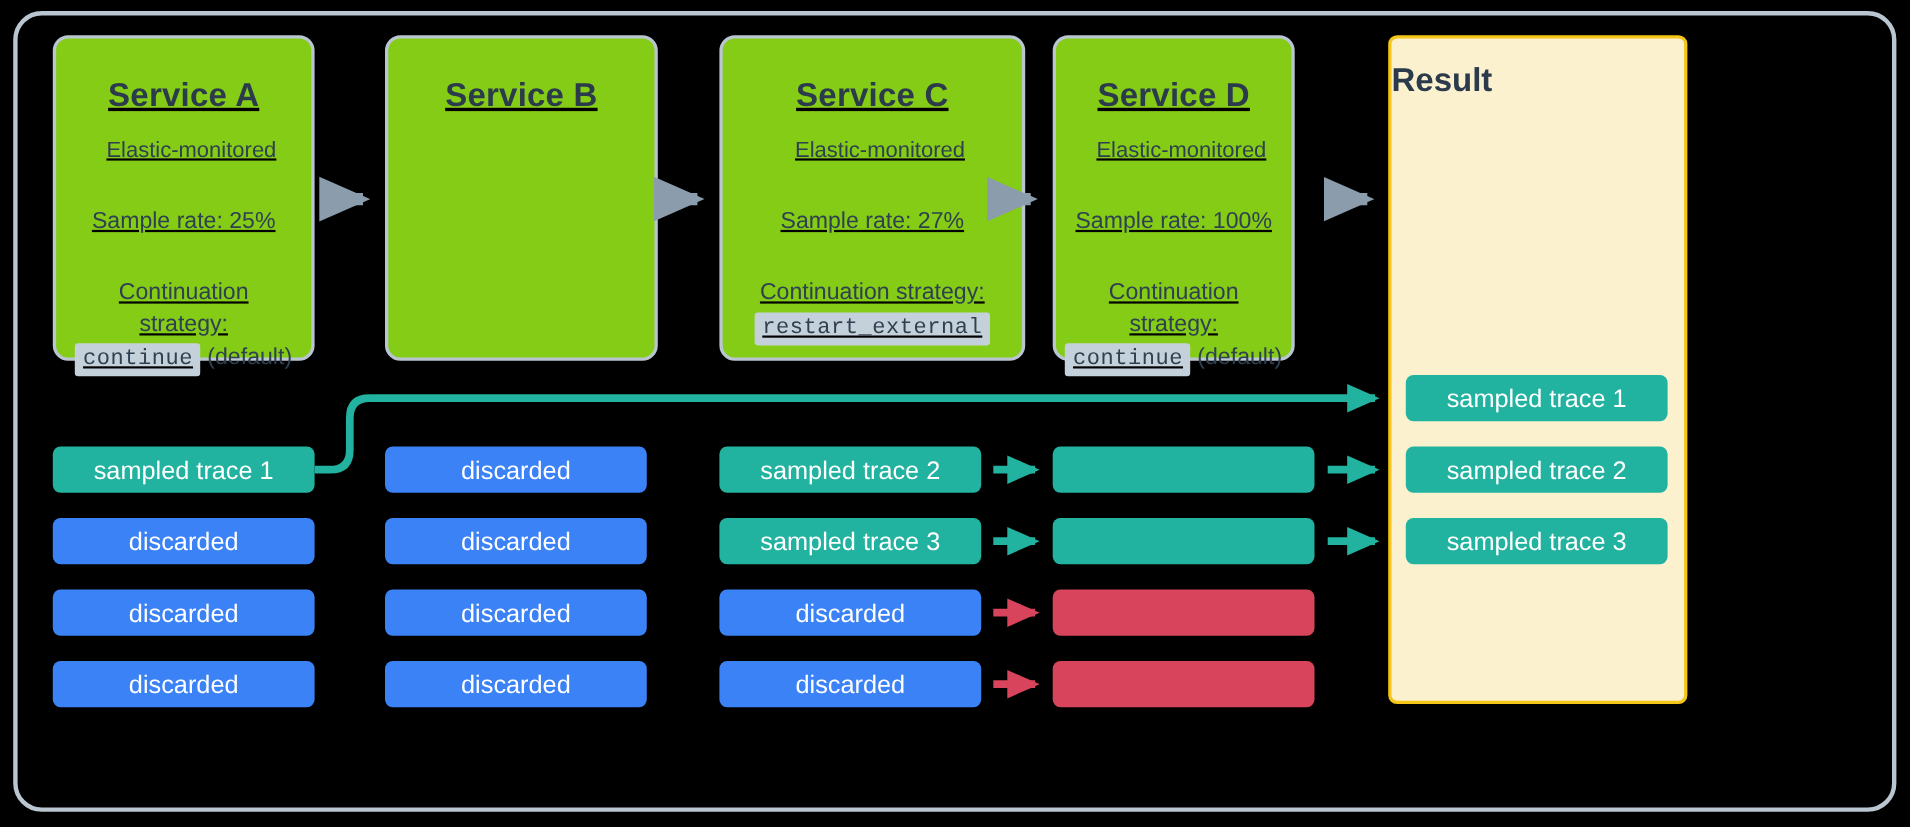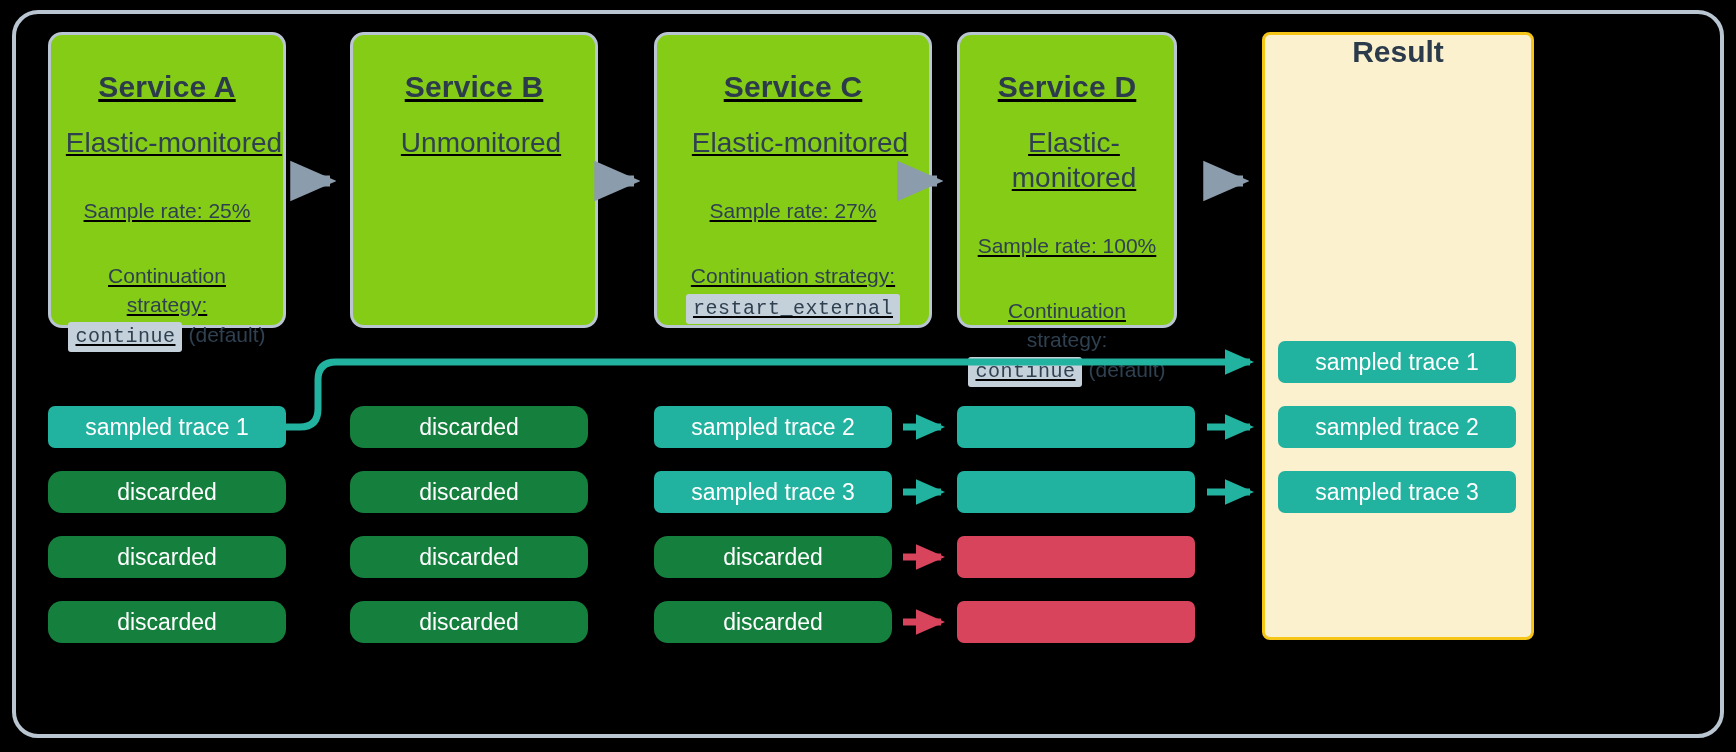--- a/index.html
+++ b/index.html
@@ -48,21 +48,21 @@
     text-decoration: underline;
   }
   .svc-title {
     font-size: 30px;
     font-weight: bold;
     color: #2b3b4b;
     letter-spacing: 0.2px;
     line-height: 1.2;
   }
   .svc-sub {
-    font-size: 28px;
+    font-size: 20px;
     color: #2f4050;
     margin-top: 20px;
     line-height: 1.25;
     margin-left: 14px;
   }
   .svc-rate {
     font-size: 21px;
     color: #2f4050;
     margin-top: 38px;
     line-height: 1.25;
@@ -95,42 +95,43 @@
     margin-top: 20px;
   }
 
   
   #result-box {
     position: absolute;
     box-sizing: border-box;
     border: 3px solid #f5c518;
     border-radius: 8px;
     background: #fcf1cf;
-    text-align: center;
+    text-align: left;
+    padding-top: 22px;
   }
   #result-title {
     font-size: 30px;
     font-weight: bold;
     color: #2b3b4b;
   }
 
   
   .bar {
     position: absolute;
     box-sizing: border-box;
     border-radius: 7px;
     color: #ffffff;
     font-size: 23px;
     display: flex;
     align-items: center;
     justify-content: center;
     text-align: center;
   }
   .bar.sampled { background: #22b2a0; }
-  .bar.discarded { background: #15803d; border-radius: 14px; }
+  .bar.discarded { background: #3b82f6; }
   .bar.empty-sampled { background: #22b2a0; }
   .bar.empty-discarded { background: #d8445c; }
 
   
   .rbar {
     position: absolute;
     box-sizing: border-box;
     border-radius: 7px;
     background: #22b2a0;
     color: #ffffff;
@@ -160,21 +161,20 @@
     <div class="svc-sub">Elastic-monitored</div>
     <div class="svc-rate">Sample rate: 25%</div>
     <div class="svc-strat-label">Continuation strategy:</div>
     <div class="svc-strat-line">
       <span class="code-badge">continue</span><span class="svc-default">(default)</span>
     </div>
   </div>
 
   <div class="svc-box" style="left:350px; top:32px; width:248px; height:296px;">
     <div class="svc-title">Service B</div>
-    <div class="svc-sub">Unmonitored</div>
   </div>
 
   <div class="svc-box" style="left:654px; top:32px; width:278px; height:296px;">
     <div class="svc-title">Service C</div>
     <div class="svc-sub">Elastic-monitored</div>
     <div class="svc-rate">Sample rate: 27%</div>
     <div class="svc-strat-label">Continuation strategy:</div>
     <div class="svc-strat-line">
       <span class="code-badge">restart_external</span>
     </div>

